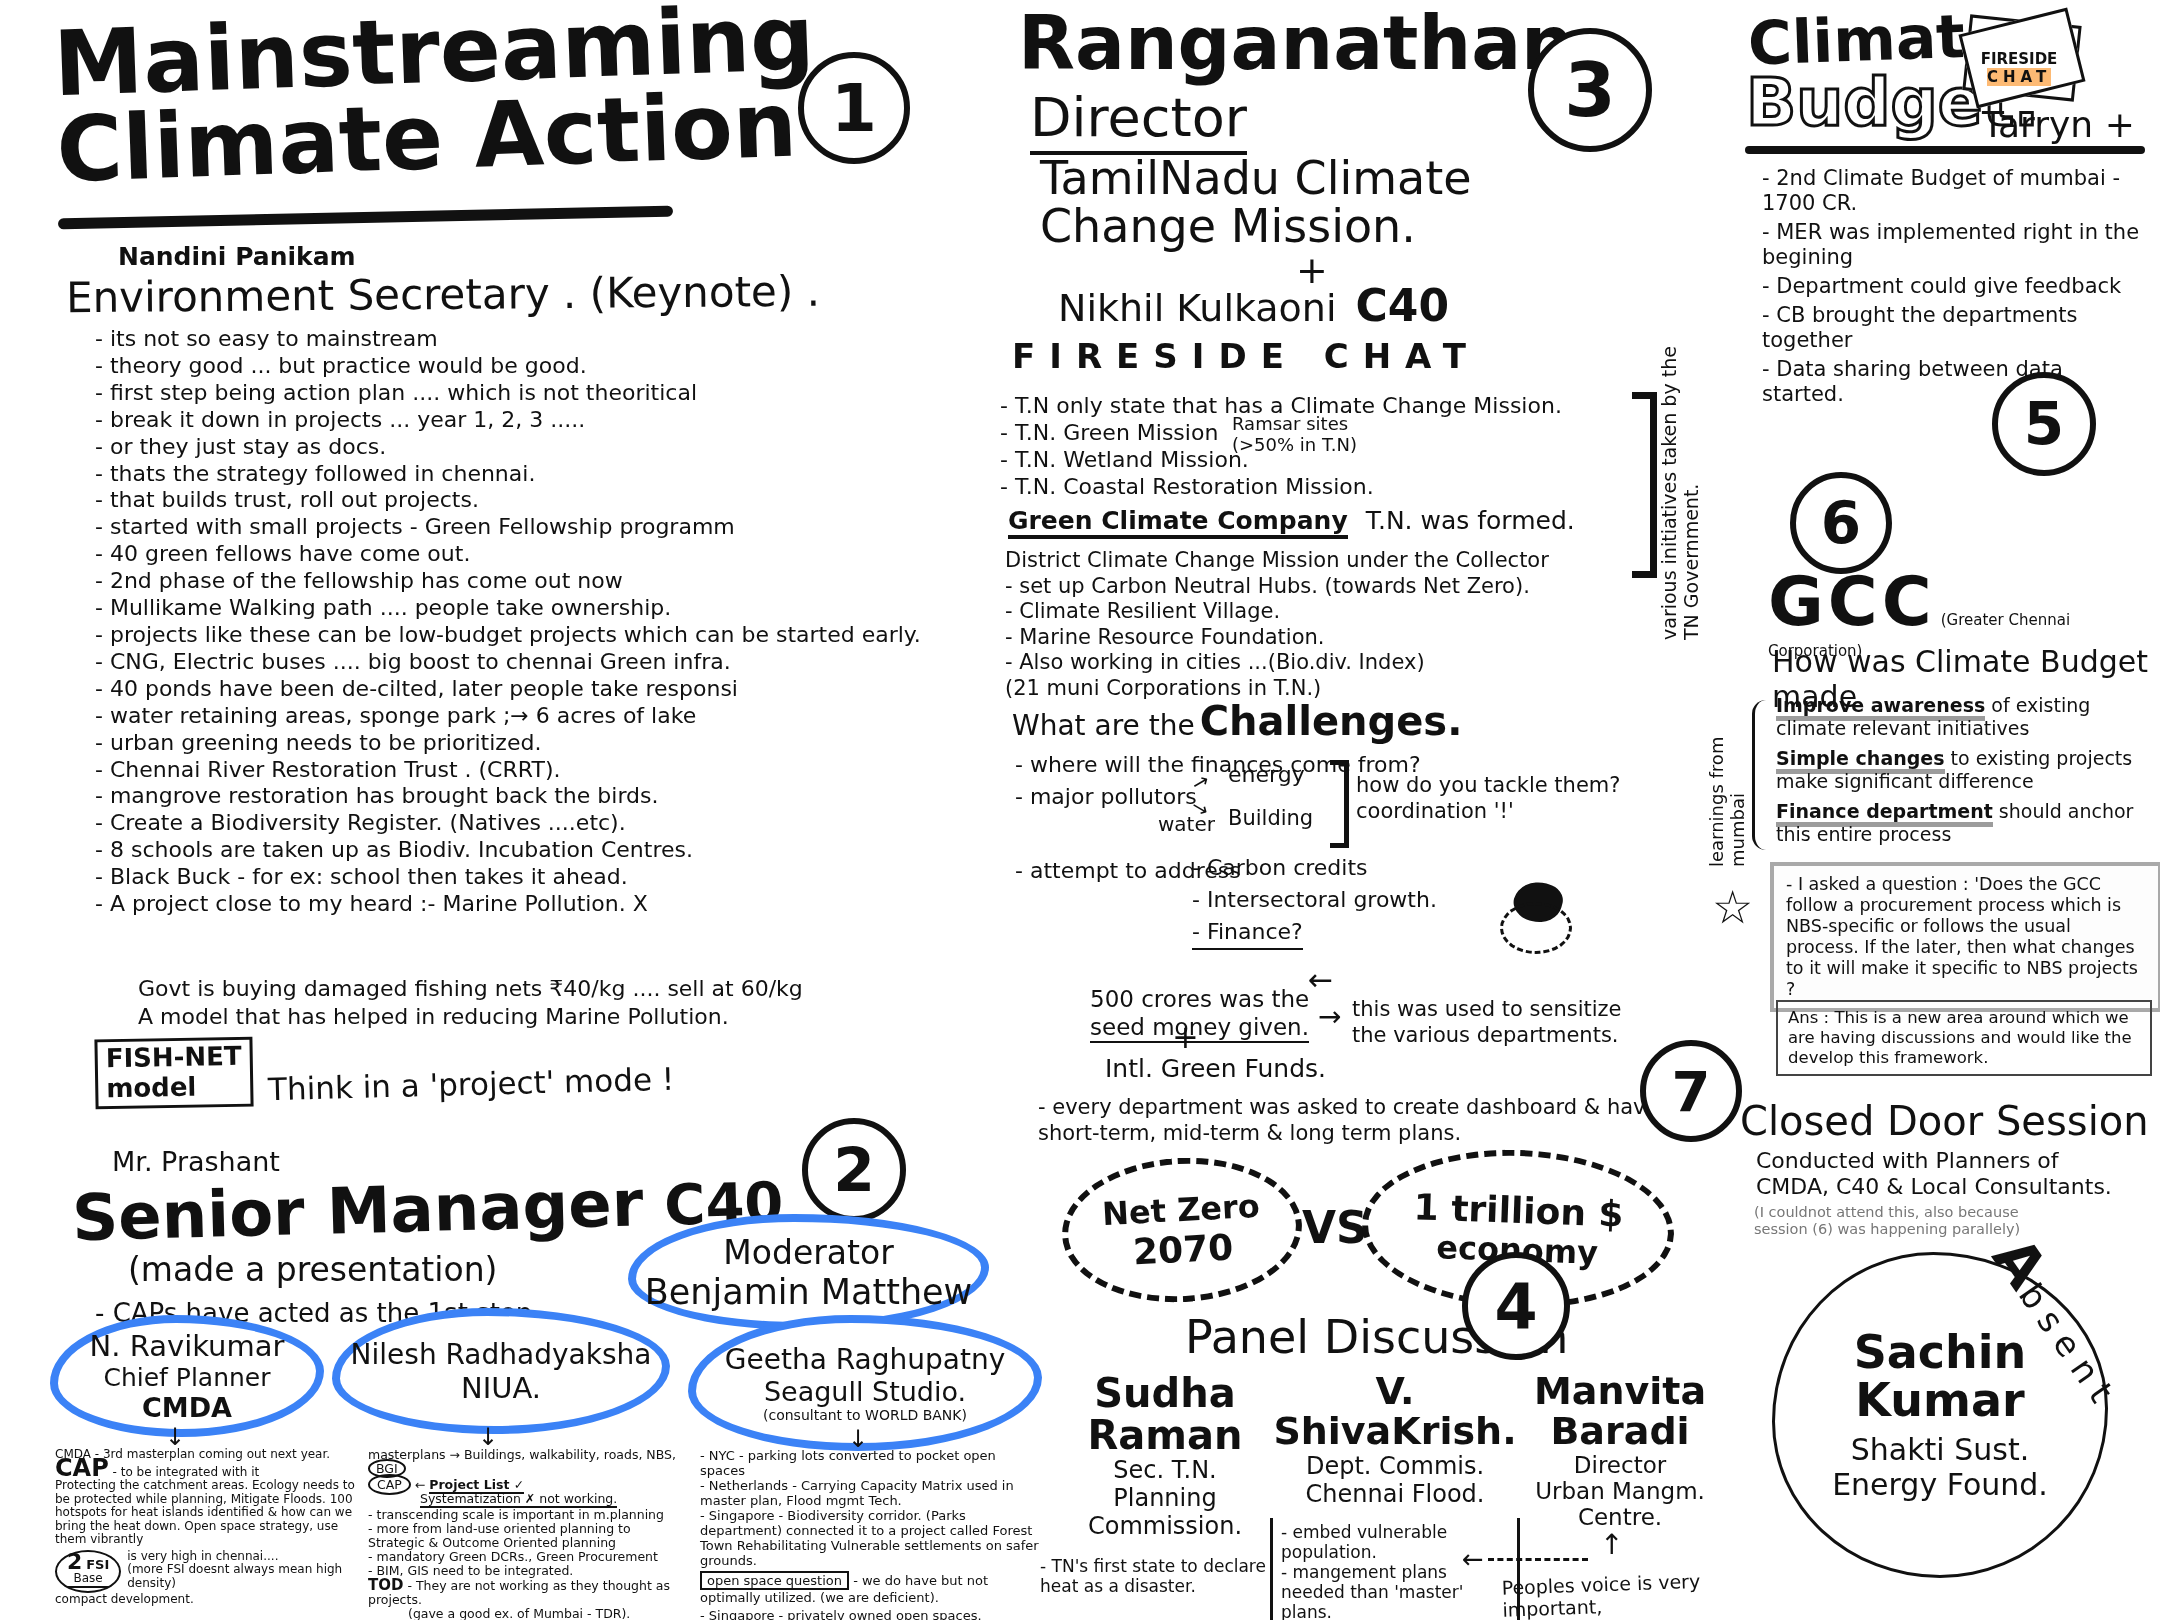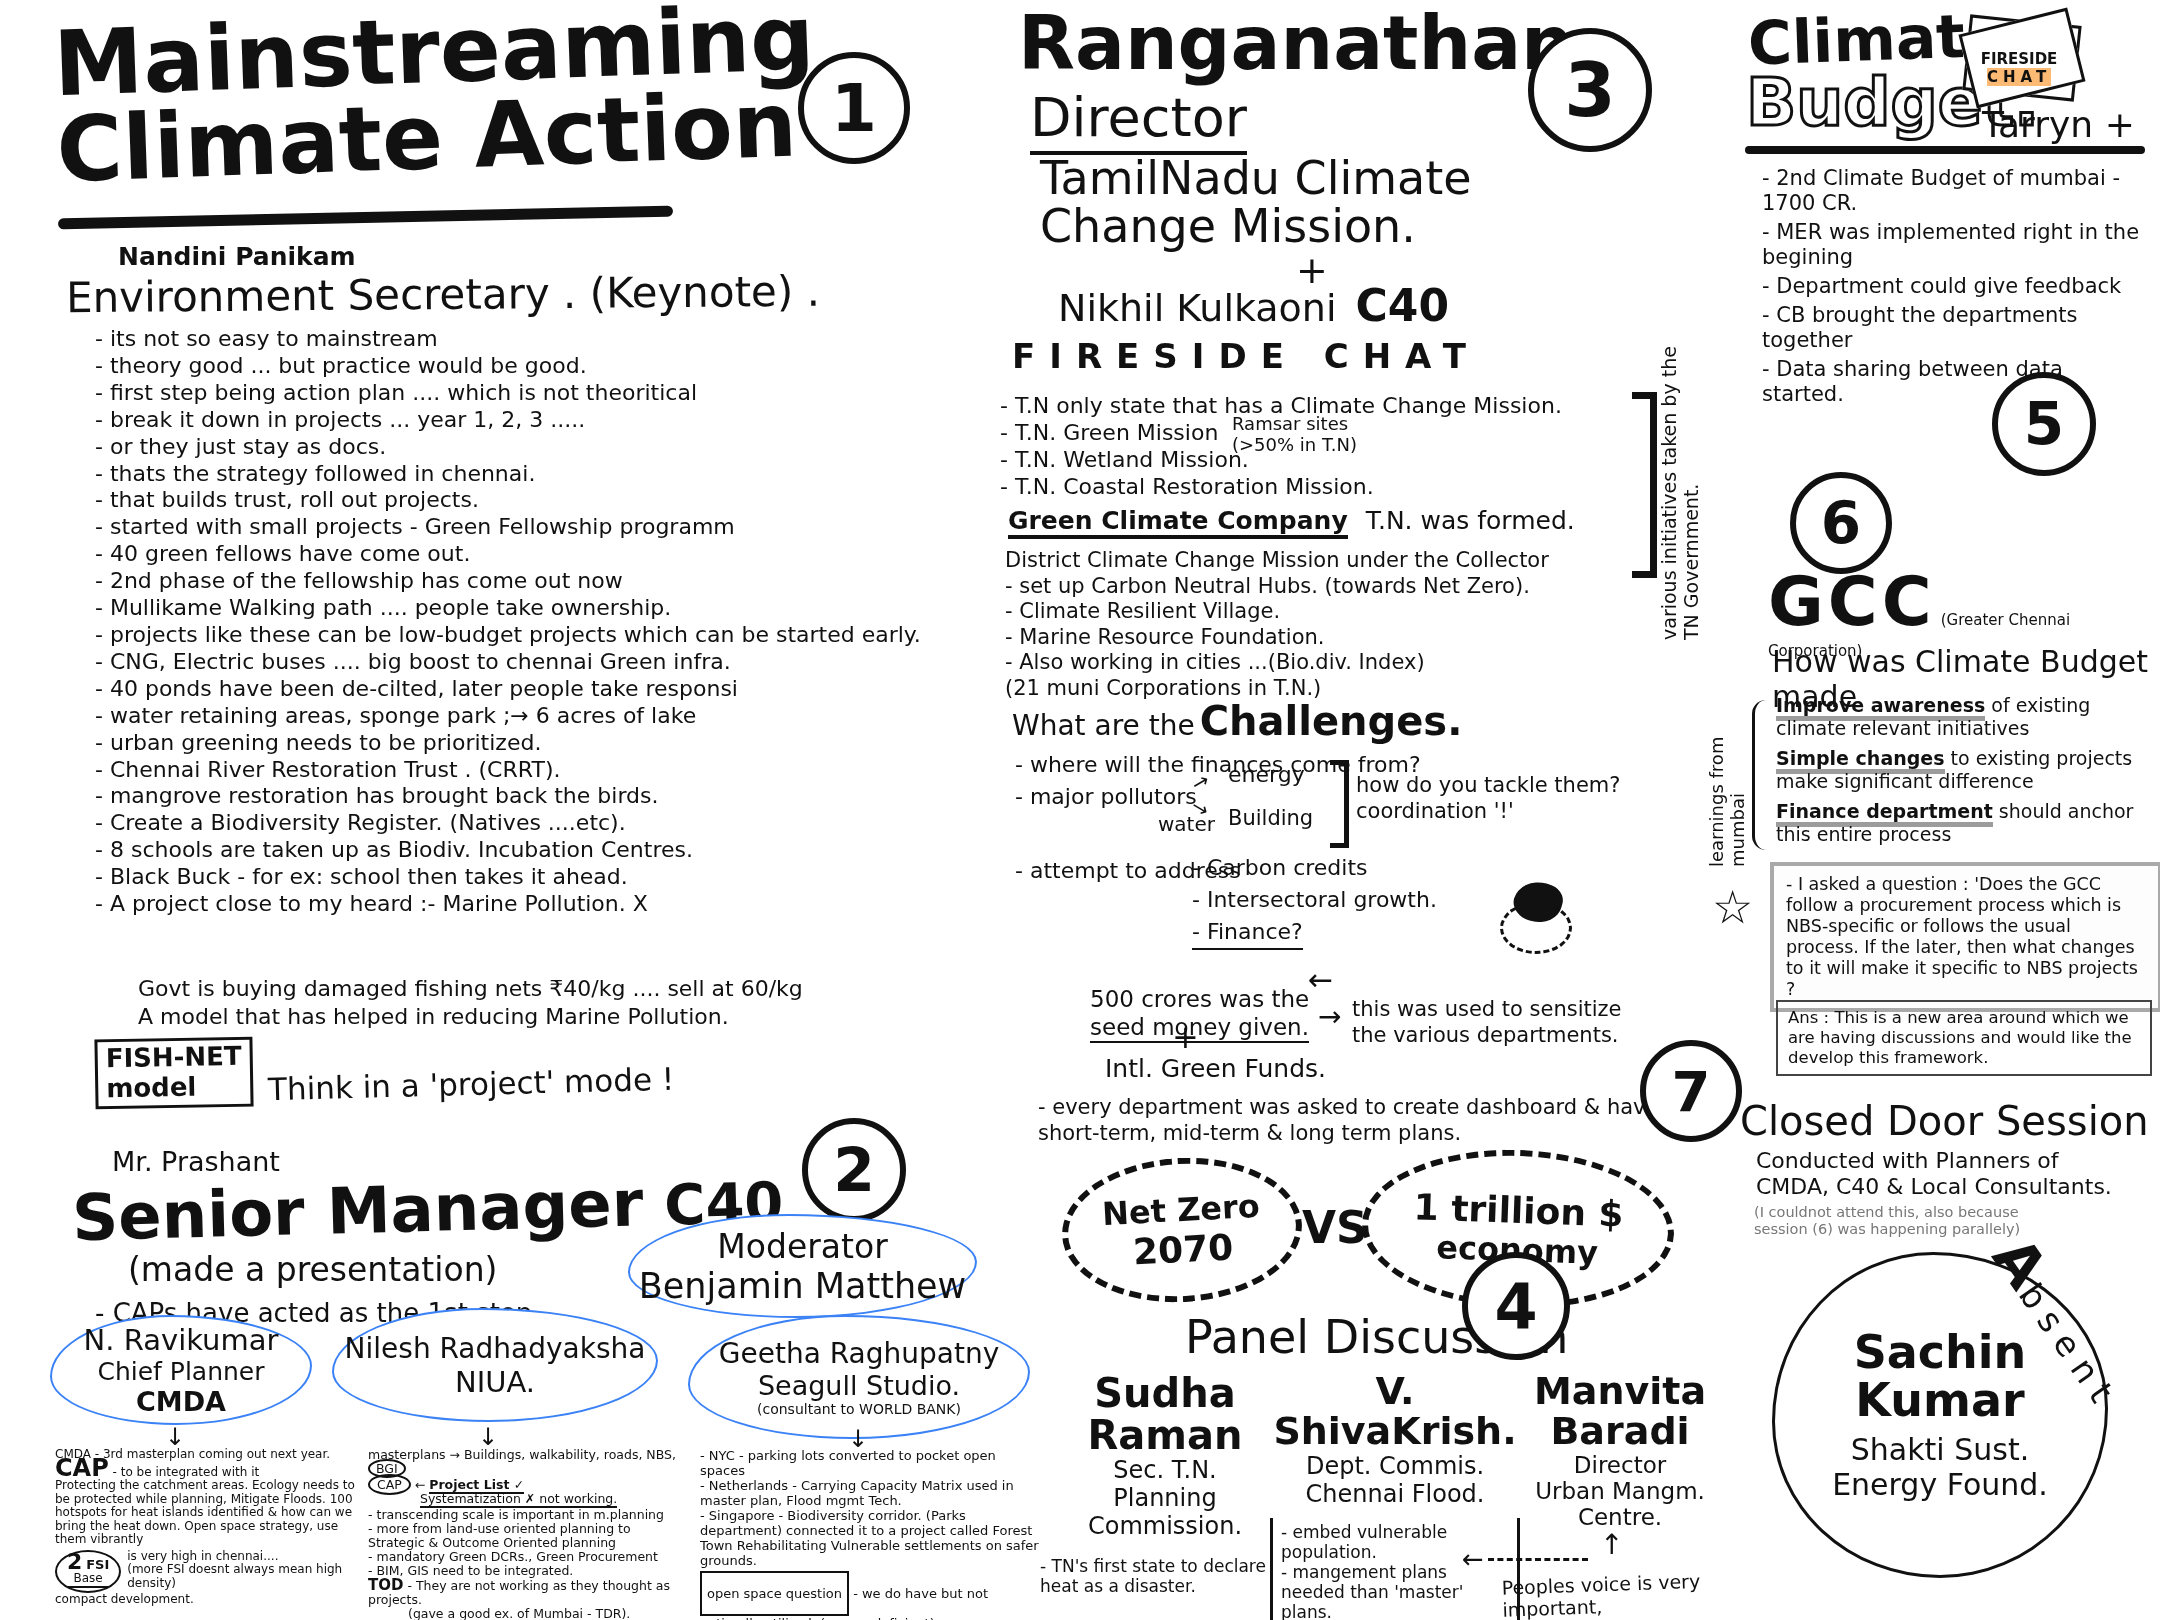--- a/index.html
+++ b/index.html
@@ -2,21 +2,21 @@
 <html><head>
 <meta charset="utf-8">
 <style>
   html,body{margin:0;padding:0;}
   body{width:2160px;height:1620px;background:#ffffff;color:#111;
        font-family:"DejaVu Sans",sans-serif;position:relative;overflow:hidden;}
   .abs{position:absolute;}
   .b{font-weight:700;}
   .badge{border:6px solid #111;border-radius:50%;display:flex;align-items:center;
          justify-content:center;font-weight:700;background:#fff;}
-  .blob{border:2px solid #3b82f6;border-radius:46% 54% 52% 48% / 56% 46% 54% 44%;
+  .blob{border:8px solid #3b82f6;border-radius:46% 54% 52% 48% / 56% 46% 54% 44%;
         display:flex;flex-direction:column;align-items:center;justify-content:center;
         text-align:center;background:#fff;}
   .oval{border:6px dashed #111;border-radius:50%;display:flex;flex-direction:column;
         align-items:center;justify-content:center;text-align:center;font-weight:700;}
   .vert{writing-mode:vertical-rl;transform:rotate(180deg);}
   .ul{border-bottom:4px solid #111;}
   .ulthin{border-bottom:2px solid #111;}
   .ulgray{border-bottom:5px solid #9c9c9c;}
   .kbox{border:3px solid #111;padding:2px 8px;display:inline-block;}
   .pencilbox{border:4px solid #a9a9a9;padding:8px 12px;background:#fdfdfd;}
@@ -142,21 +142,21 @@
     <span class="b" style="font-size:15px;">TOD</span><span> - They are not working as they thought as projects.</span>
   </div>
   <div style="margin-left:40px;">(gave a good ex. of Mumbai - TDR).</div>
 </div>
 
 <div class="abs" style="left:700px;top:1448px;width:340px;font-size:13px;line-height:15px;">
   <div>- NYC - parking lots converted to pocket open spaces</div>
   <div>- Netherlands - Carrying Capacity Matrix used in master plan, Flood mgmt Tech.</div>
   <div>- Singapore - Biodiversity corridor. (Parks department) connected it to a project called Forest Town Rehabilitating Vulnerable settlements on safer grounds.</div>
   <div style="margin:3px 0;">
-    <span class="kbox" style="border-width:2px;padding:13px 5px;">open space question</span>
+    <span class="kbox" style="border-width:2px;padding:0 5px;">open space question</span>
     <span>- we do have but not optimally utilized. (we are deficient).</span>
   </div>
   <div>- Singapore - privately owned open spaces.</div>
 </div>
 
 <div class="abs b" style="left:1018px;top:0px;font-size:74px;">Ranganathan</div>
 <div class="abs ul" style="left:1030px;top:86px;font-size:54px;padding-bottom:2px;">Director</div>
 <div class="abs" style="left:1040px;top:154px;font-size:46px;line-height:1.05;">
   <div>TamilNadu Climate</div>
   <div>Change Mission.</div>

